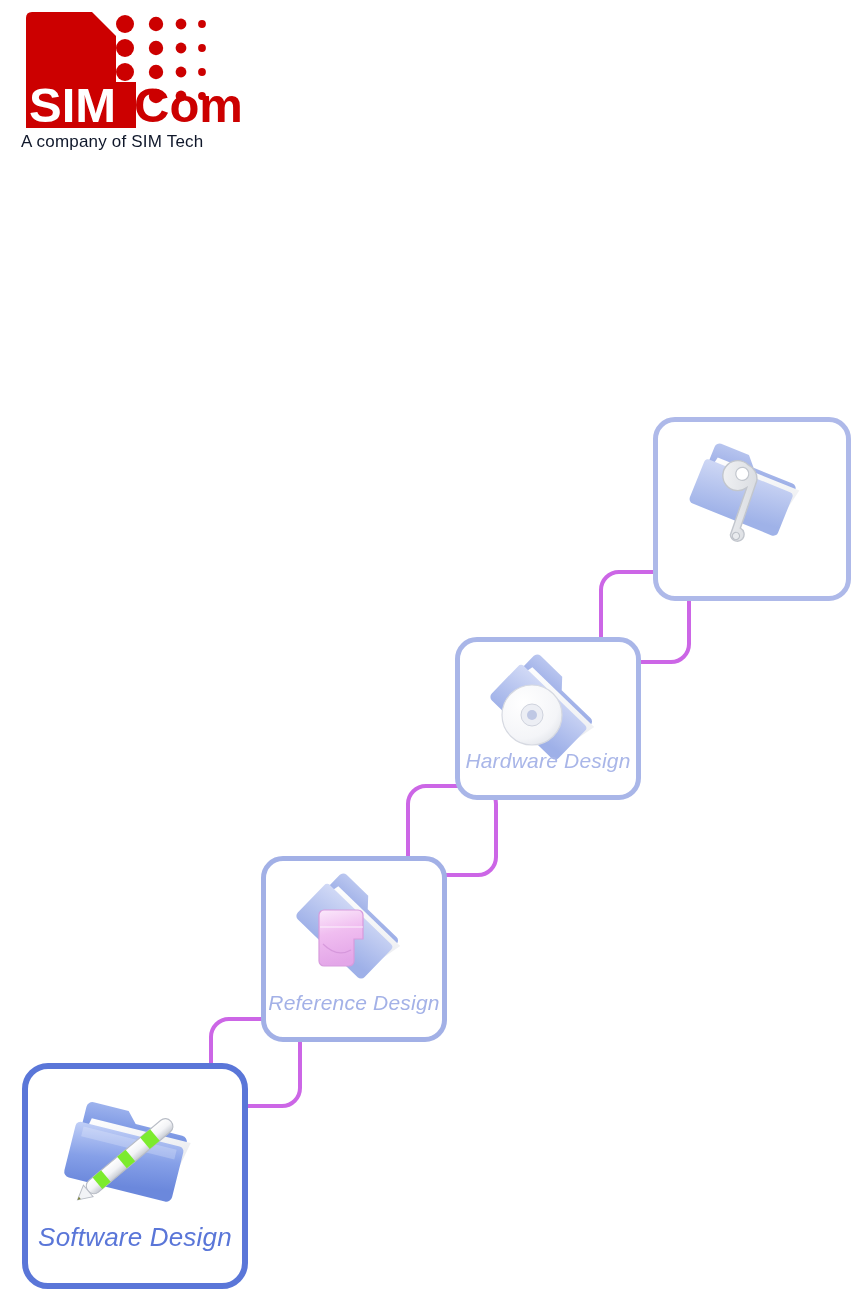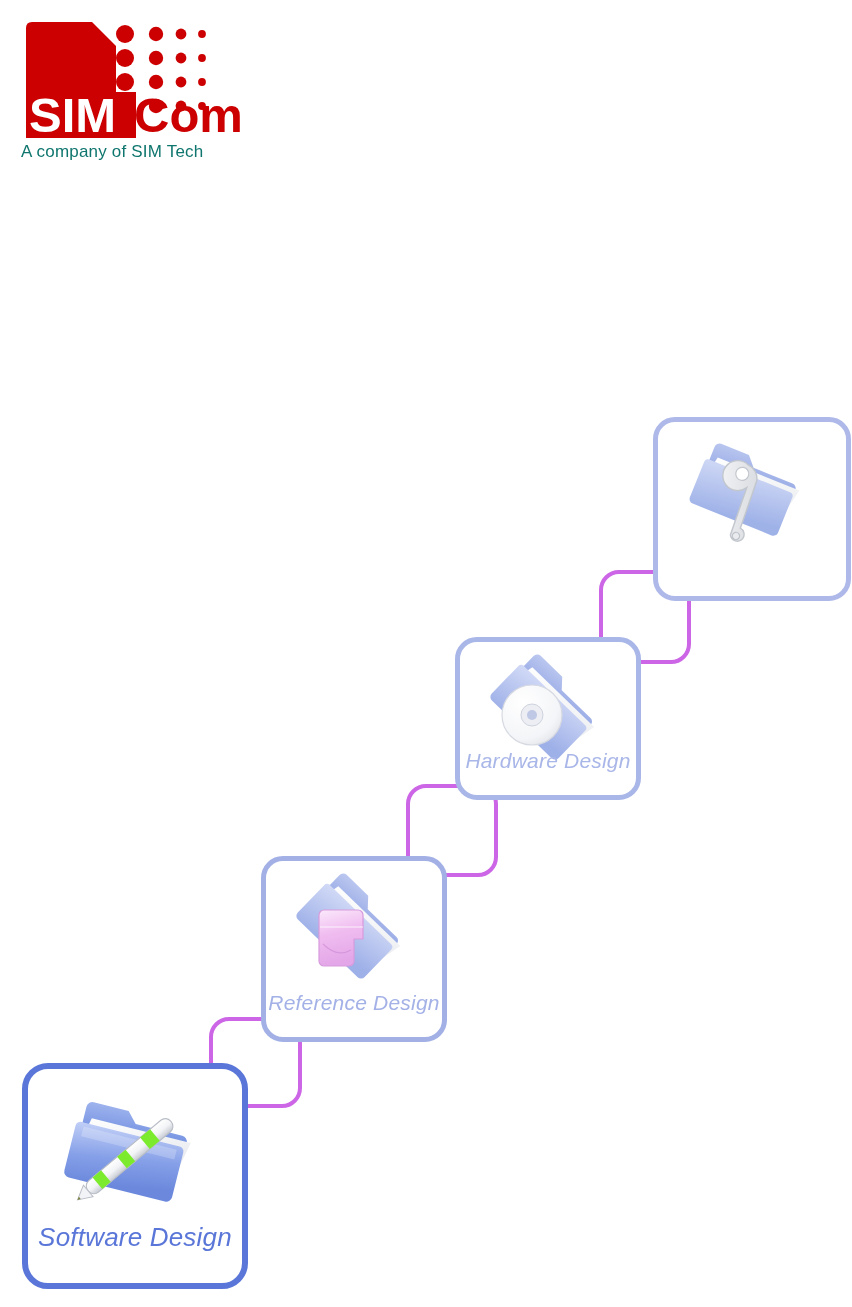--- a/index.html
+++ b/index.html
@@ -12,21 +12,21 @@
     height: 1307px;
     position: relative;
     overflow: hidden;
     font-family: "Liberation Sans", sans-serif;
   }
 
   
   #logo {
     position: absolute;
     left: 18px;
-    top: 16px;
+    top: 6px;
     width: 230px;
     height: 150px;
   }
   #logo svg { display: block; }
 
   
   .card {
     position: absolute;
     box-sizing: border-box;
     background: #ffffff;
@@ -122,21 +122,21 @@
       <circle cx="107" cy="90" r="9"></circle>
         <circle cx="138" cy="90" r="7.2"></circle>
         <circle cx="163" cy="90" r="5.4"></circle>
         <circle cx="184" cy="90" r="3.9"></circle>
     </g>
 
     <rect x="8" y="76" width="110" height="46" fill="#CC0000"></rect>
     <text x="11" y="116" font-family="'Liberation Sans', sans-serif" font-size="49" font-weight="bold" fill="#ffffff">SIM</text>
     <text x="116" y="116" font-family="'Liberation Sans', sans-serif" font-size="49" font-weight="bold" fill="#CC0000">Com</text>
   </svg>
-  <div style="position:absolute; left:3px; top:126px; font-size:17px; color:#0f766e; letter-spacing:0.2px;">A company of SIM Tech</div>
+  <div style="position:absolute; left:3px; top:126px; font-size:17px; color:#0f172a; letter-spacing:0.2px;">A company of SIM Tech</div>
 </div>
 
 <div class="link-square" id="link-1"></div>
 <div class="link-square" id="link-2"></div>
 <div class="link-square" id="link-3"></div>
 
 <div class="card" id="card-dev">
   <div class="icon-wrap">
     <svg width="150" height="120" viewBox="0 0 150 120" xmlns="http://www.w3.org/2000/svg">
       <defs>

